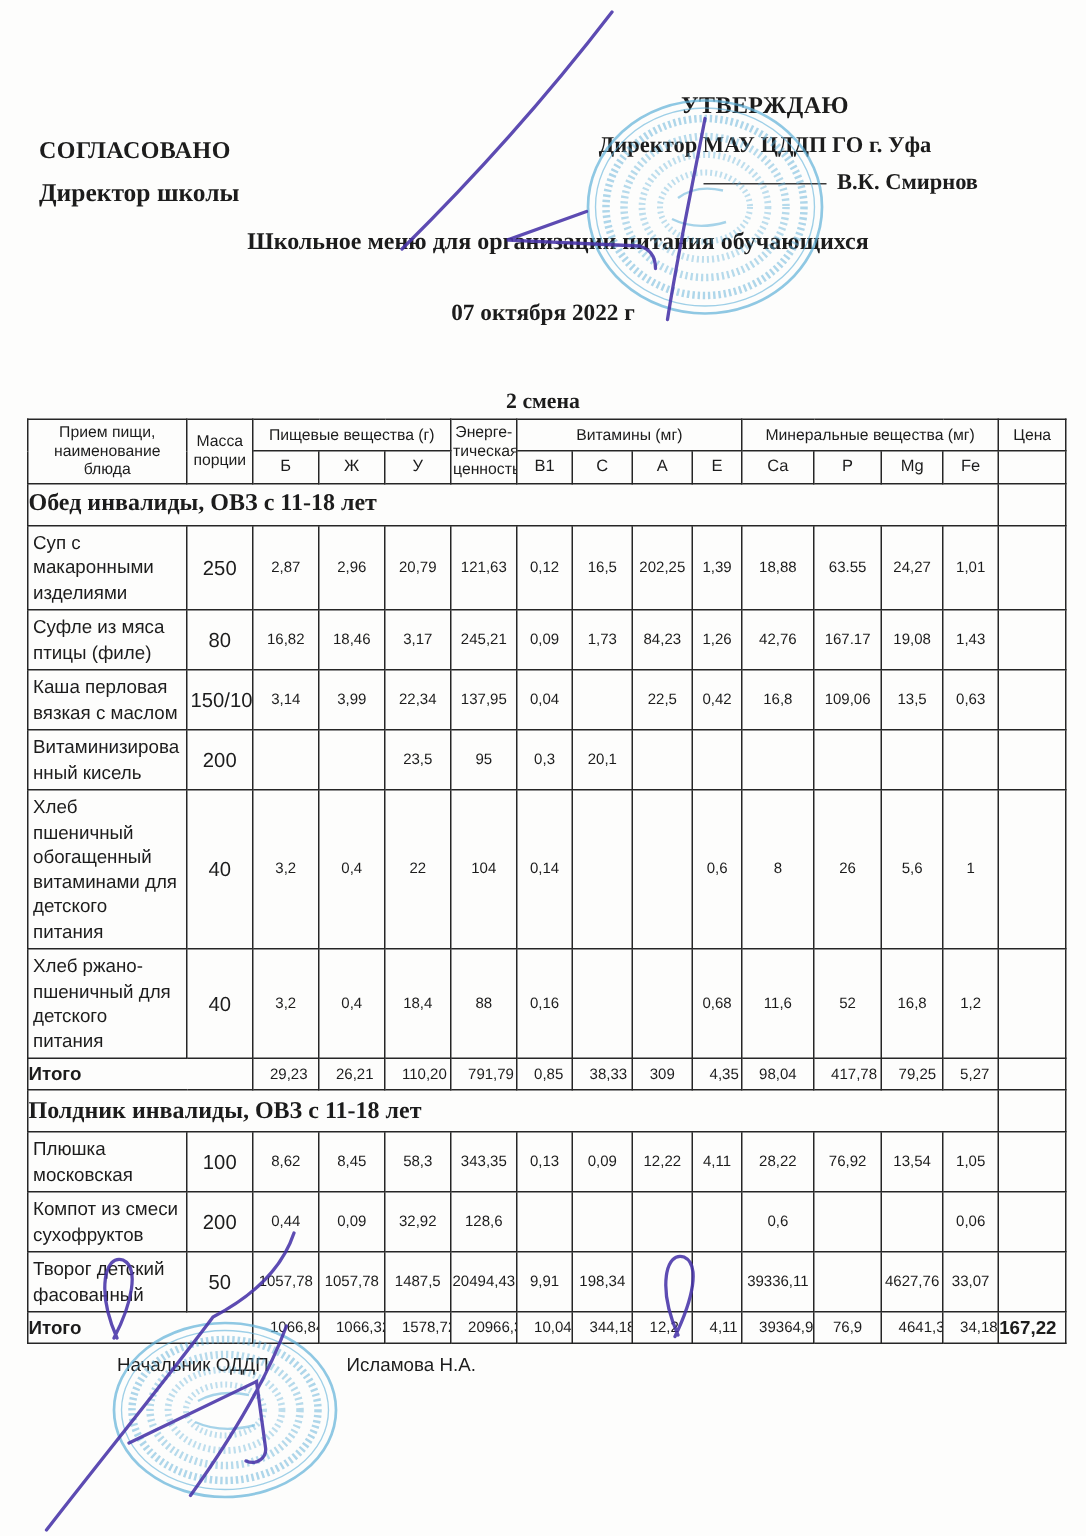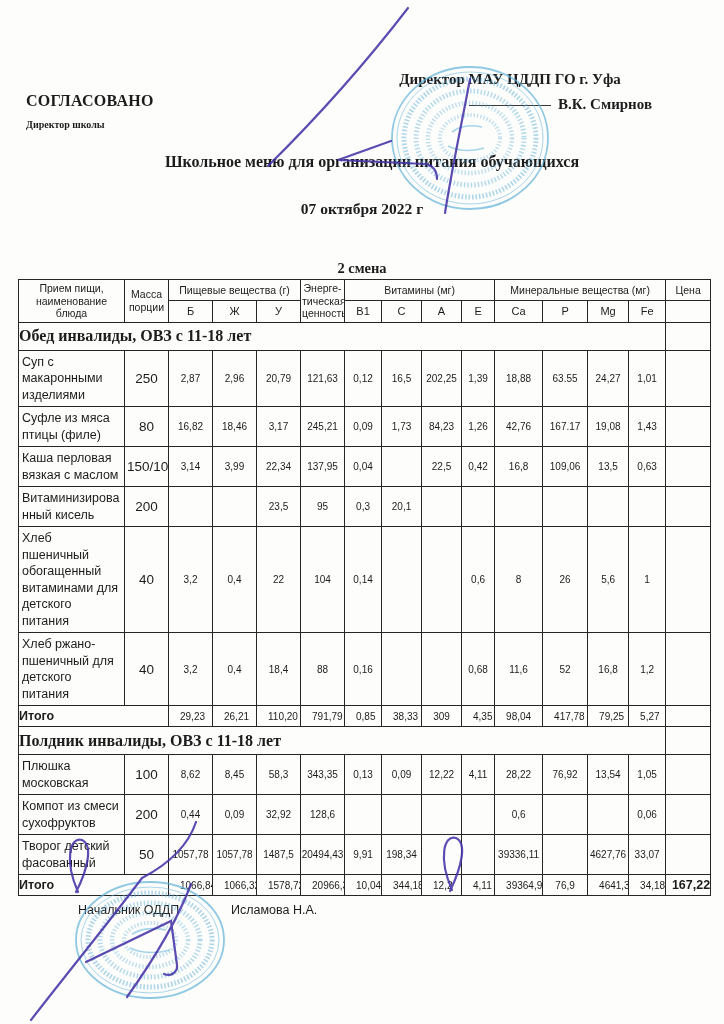--- a/index.html
+++ b/index.html
@@ -6,21 +6,21 @@
   .page{
     position:relative;width:724px;height:1024px;margin:0 auto;
     background:#fdfdfc;overflow:hidden;
     font-family:"Liberation Sans",sans-serif;color:#1c1c1c;
   }
   
   .agreed{position:absolute;left:26px;top:92px;}
   .agreed .lbl,.approved .lbl{
     font-family:"Liberation Serif",serif;font-weight:bold;font-size:16px;letter-spacing:.3px;
   }
-  .agreed .ttl{font-family:"Liberation Serif",serif;font-weight:bold;font-size:10px;margin-top:9px;}
+  .agreed .ttl{font-family:"Liberation Serif",serif;font-weight:bold;font-size:17px;margin-top:9px;}
   .approved{position:absolute;left:360px;top:62px;width:300px;text-align:center;}
   .approved .ttl{font-family:"Liberation Serif",serif;font-weight:bold;font-size:15px;margin-top:9px;white-space:nowrap;}
   .approved .name-line{margin-top:8px;text-align:right;padding-right:8px;font-family:"Liberation Serif",serif;font-weight:bold;font-size:15px;}
   .sig-line{display:inline-block;width:82px;border-bottom:1.3px solid #3a3a3a;margin-right:7px;transform:translateY(-3px);}
   .doc-title{position:absolute;left:10px;top:153px;width:100%;text-align:center;
     font-family:"Liberation Serif",serif;font-weight:bold;font-size:16px;}
   .doc-date{position:absolute;left:0;top:200px;width:100%;text-align:center;
     font-family:"Liberation Serif",serif;font-weight:bold;font-size:15.5px;}
   .doc-shift{position:absolute;left:0;top:260px;width:100%;text-align:center;
     font-family:"Liberation Serif",serif;font-weight:bold;font-size:14.5px;}
@@ -28,21 +28,21 @@
   table.menu{position:absolute;left:18px;top:279px;width:682px;border-collapse:collapse;table-layout:fixed;}
   .menu th,.menu td{border:1px solid #262626;padding:1px 2px;vertical-align:middle;overflow:hidden;}
   .menu thead th{font-weight:normal;font-size:10.5px;text-align:center;line-height:1.2;padding:2px 1px;}
   .menu thead th.sub{font-size:11px;}
   .menu td.section-title{
     font-family:"Liberation Serif",serif;font-weight:bold;font-size:16px;
     text-align:left;height:25px;padding:1px 0;}
   .menu td.dish-cell{font-size:12.5px;line-height:1.32;text-align:left;padding:3px 3px;overflow-wrap:anywhere;}
   .menu td.mass-cell{font-size:13.5px;text-align:center;white-space:nowrap;}
   .menu td.num-cell{font-size:10px;text-align:center;white-space:nowrap;padding:6px 0;}
-  .menu td.price-cell{font-size:10px;text-align:right;}
+  .menu td.price-cell{font-size:10px;text-align:left;}
   .menu tr.total-row td{padding:3px 0;}
   .menu td.total-label{font-size:12.5px;font-weight:bold;text-align:left;padding-left:4px;}
   .menu tr.total-row td.num-cell{padding:3px 11px;}
   .menu td.total-price{font-size:12.5px;font-weight:bold;white-space:nowrap;}
   
   .footer-position{position:absolute;left:78px;top:903px;font-size:12.5px;}
   .footer-name{position:absolute;left:231px;top:903px;font-size:12.5px;}
   
   svg.ink{position:absolute;left:0;top:0;z-index:6;pointer-events:none;}
 </style>
@@ -50,20 +50,21 @@
 <body>
 
 <div class="page">
 
   <div class="agreed">
     <div class="lbl">СОГЛАСОВАНО</div>
     <div class="ttl">Директор школы</div>
   </div>
 
   <div class="approved">
+    <div class="lbl">УТВЕРЖДАЮ</div>
     <div class="ttl">Директор МАУ ЦДДП ГО г. Уфа</div>
     <div class="name-line"><span class="sig-line"></span><span>В.К. Смирнов</span></div>
   </div>
 
   <div class="doc-title">Школьное меню для организации питания обучающихся</div>
   <div class="doc-date">07 октября 2022 г</div>
   <div class="doc-shift">2 смена</div>
 
   <table class="menu">
     <colgroup>

